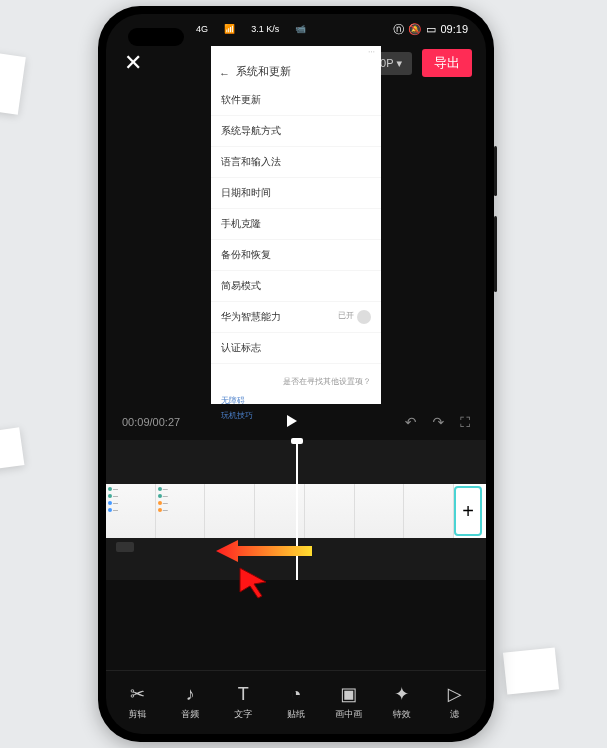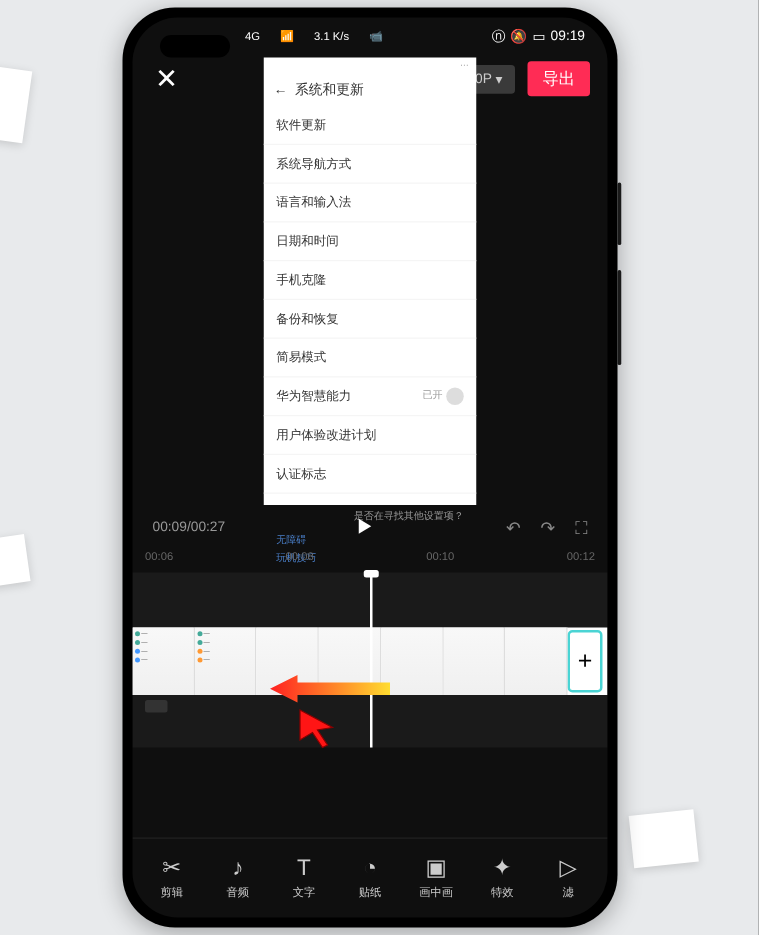--- a/index.html
+++ b/index.html
@@ -287,46 +287,39 @@
         <div class="sp-item compact">手机克隆</div>
         <div class="sp-item compact">备份和恢复</div>
         <div class="sp-item compact">简易模式</div>
         <div class="sp-item compact">
           <span>华为智慧能力</span>
           <span class="sp-toggle">
               <span>已开</span>
               <span class="sp-toggle-switch"></span>
             </span>
         </div>
-        <div class="sp-item compact">用户体验改进计划</div>
         <div class="sp-item compact">认证标志</div>
         <div class="sp-footer">是否在寻找其他设置项？</div>
         <div class="sp-link">无障碍</div>
         <div class="sp-link">玩机技巧</div>
       </div>
     </div>
 
     <div class="playback-bar">
       <span><span>00:09</span>/<span>00:27</span></span>
       <span class="play-btn">
         <svg width="16" height="16" viewBox="0 0 16 16">
             <polygon points="3,2 13,8 3,14" fill="#fff"></polygon>
           </svg>
       </span>
       <span class="pb-icon">↶</span>
       <span class="pb-icon">↷</span>
       <span class="pb-icon">⛶</span>
     </div>
 
-    <div class="time-ruler">
-      <span>00:06</span>
-      <span>00:08</span>
-      <span>00:10</span>
-      <span>00:12</span>
-    </div>
 
     <div class="timeline">
       <div class="playhead"></div>
       <div class="track">
         <div class="clip">
           <div class="clip-content">
             <div class="clip-row"><span class="clip-dot" style="background:#4a9"></span>—</div>
             <div class="clip-row"><span class="clip-dot" style="background:#4a9"></span>—</div>
             <div class="clip-row"><span class="clip-dot" style="background:#49f"></span>—</div>
             <div class="clip-row"><span class="clip-dot" style="background:#49f"></span>—</div>

